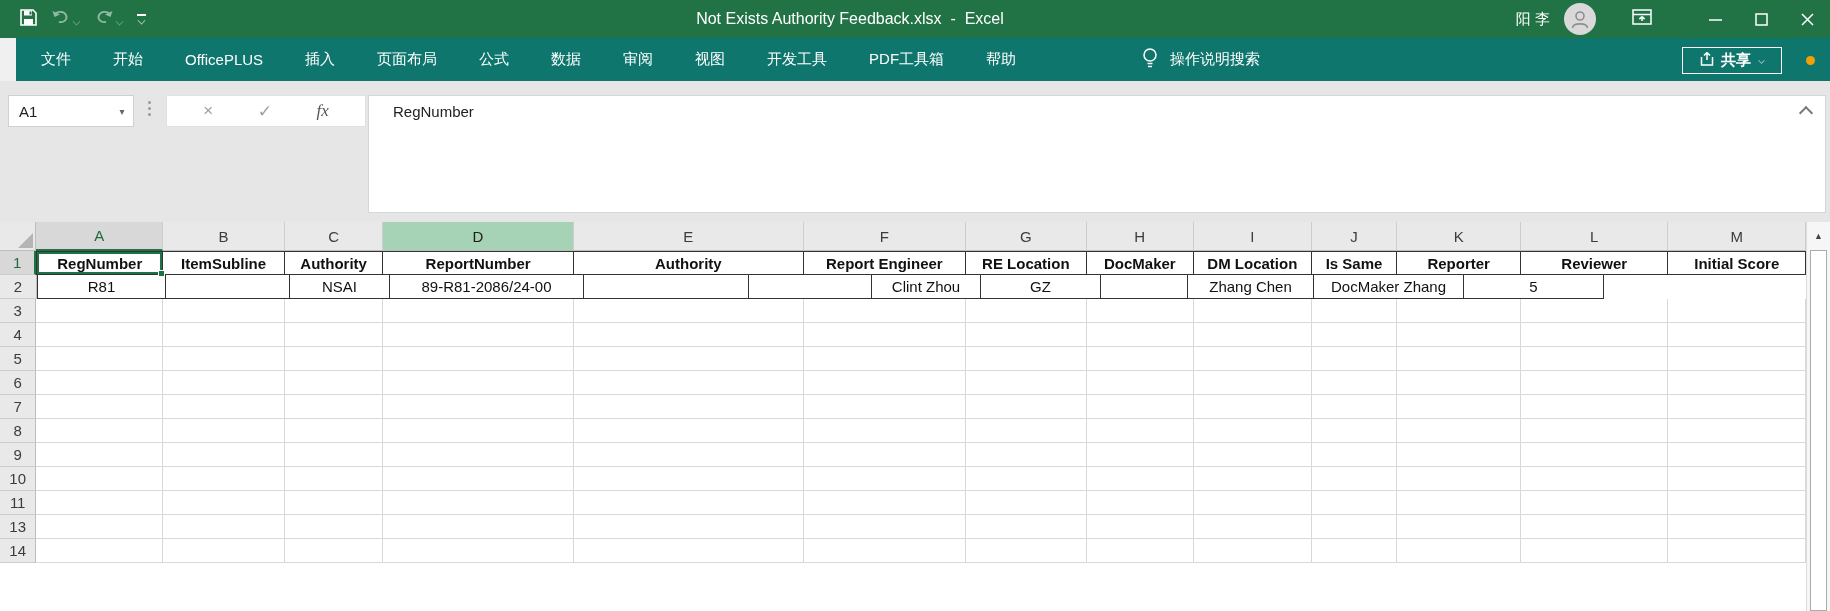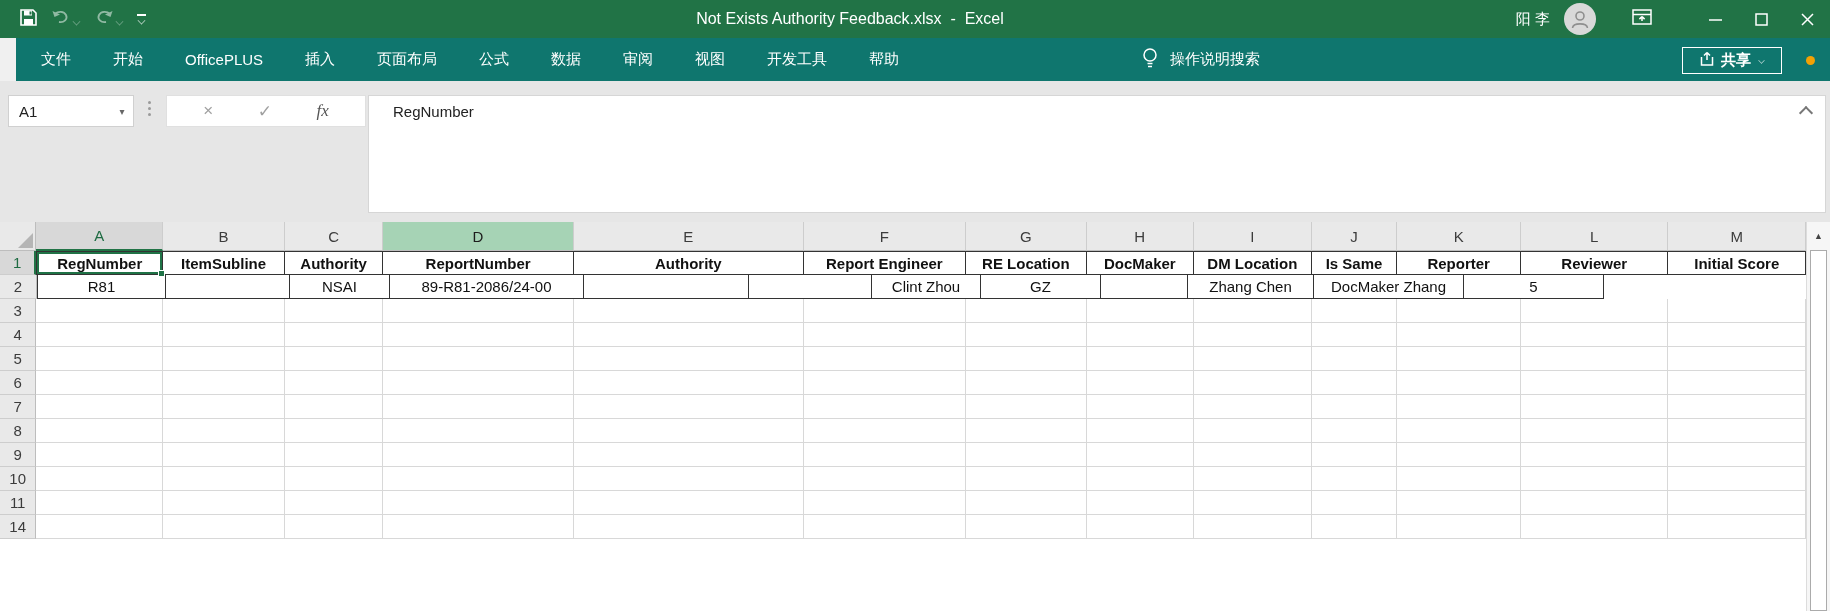--- a/index.html
+++ b/index.html
@@ -155,20 +155,21 @@
         <div class="tab">文件</div>
         <div class="tab">开始</div>
         <div class="tab">OfficePLUS</div>
         <div class="tab">插入</div>
         <div class="tab">页面布局</div>
         <div class="tab">公式</div>
         <div class="tab">数据</div>
         <div class="tab">审阅</div>
         <div class="tab">视图</div>
         <div class="tab">开发工具</div>
+        <div class="tab">PDF工具箱</div>
         <div class="tab">帮助</div>
       </div>
     <div class="tellme">
       <span>
         <svg width="16" height="22" viewBox="0 0 16 22">
             <circle cx="8" cy="8" r="6" fill="none" stroke="#fff" stroke-width="1.5"></circle>
             <line x1="5.5" y1="16.5" x2="10.5" y2="16.5" stroke="#fff" stroke-width="1.5"></line>
             <line x1="6" y1="19.5" x2="10" y2="19.5" stroke="#fff" stroke-width="1.5"></line>
           </svg>
       </span>
@@ -397,20 +398,36 @@
           <div class="cell" style="width: 165px;"></div>
           <div class="cell" style="width: 123px;"></div>
           <div class="cell" style="width: 109px;"></div>
           <div class="cell" style="width: 120px;"></div>
           <div class="cell" style="width: 87px;"></div>
           <div class="cell" style="width: 126px;"></div>
           <div class="cell" style="width: 150px;"></div>
           <div class="cell" style="width: 140px;"></div>
         </div>
         <div class="grow">
+          <div class="gut" style="width: 37px;">13</div>
+          <div class="cell" style="width: 129px;"></div>
+          <div class="cell" style="width: 124px;"></div>
+          <div class="cell" style="width: 100px;"></div>
+          <div class="cell" style="width: 194px;"></div>
+          <div class="cell" style="width: 234px;"></div>
+          <div class="cell" style="width: 165px;"></div>
+          <div class="cell" style="width: 123px;"></div>
+          <div class="cell" style="width: 109px;"></div>
+          <div class="cell" style="width: 120px;"></div>
+          <div class="cell" style="width: 87px;"></div>
+          <div class="cell" style="width: 126px;"></div>
+          <div class="cell" style="width: 150px;"></div>
+          <div class="cell" style="width: 140px;"></div>
+        </div>
+        <div class="grow">
           <div class="gut" style="width: 37px;">14</div>
           <div class="cell" style="width: 129px;"></div>
           <div class="cell" style="width: 124px;"></div>
           <div class="cell" style="width: 100px;"></div>
           <div class="cell" style="width: 194px;"></div>
           <div class="cell" style="width: 234px;"></div>
           <div class="cell" style="width: 165px;"></div>
           <div class="cell" style="width: 123px;"></div>
           <div class="cell" style="width: 109px;"></div>
           <div class="cell" style="width: 120px;"></div>

